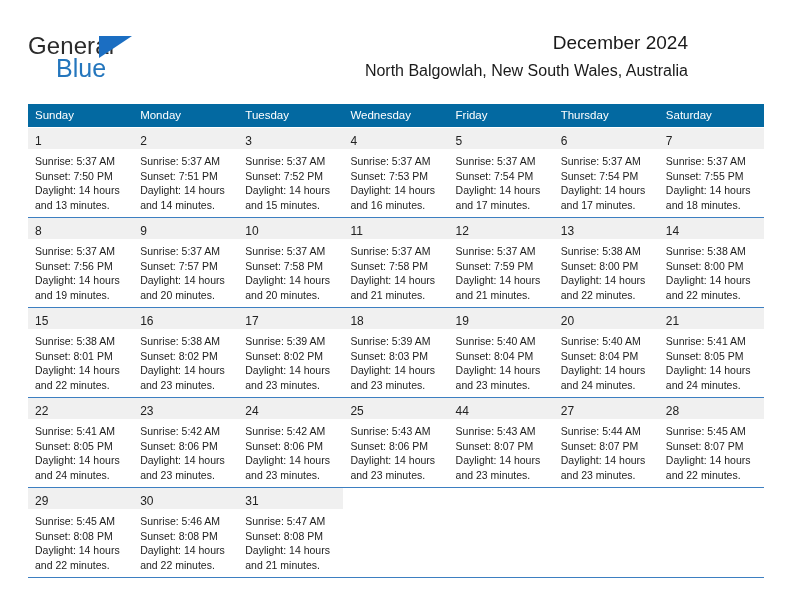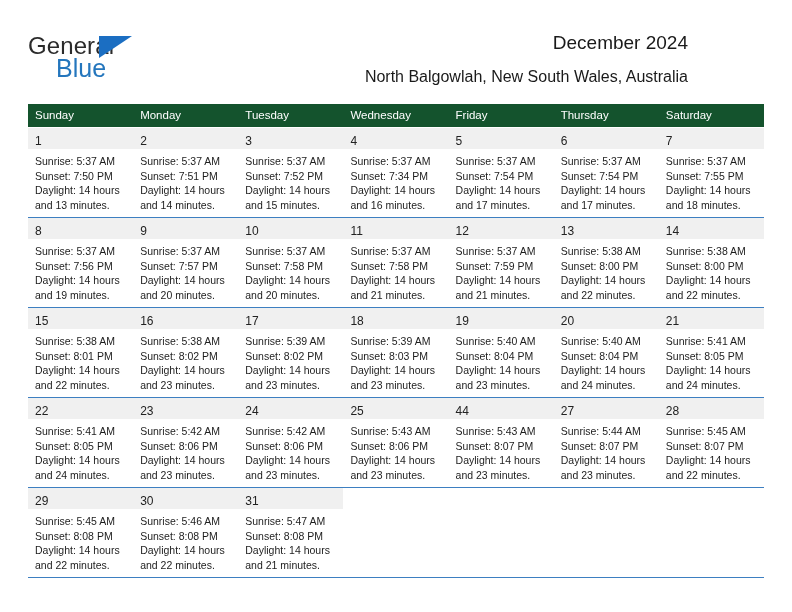--- a/index.html
+++ b/index.html
@@ -72,35 +72,34 @@
   .month-title {
     font-size: 19px;
     color: #1a1a1a;
     line-height: 34px;
     white-space: nowrap;
   }
   .location-title {
     font-size: 16px;
     color: #1a1a1a;
     line-height: 22px;
-    margin-top: 6px;
     white-space: nowrap;
   }
 
   
   .calendar {
     position: absolute;
     left: 28px;
     top: 104px;
     width: 736px;
   }
   .weekdays {
     display: flex;
     width: 100%;
-    background: #14532d;
+    background: #0369a1;
   }
   .weekday {
     flex: 1 1 0;
     box-sizing: border-box;
     padding: 4px 0 5px 7px;
     font-size: 11.5px;
     color: #ffffff;
     line-height: 14px;
   }
 
@@ -202,21 +201,21 @@
               <div class="line">Sunrise: 5:37 AM</div>
               <div class="line">Sunset: 7:52 PM</div>
               <div class="line">Daylight: 14 hours</div>
               <div class="line">and 15 minutes.</div>
             </div>
           </div>
           <div class="day">
             <div class="daynum-band"><span class="daynum">4</span></div>
             <div class="lines">
               <div class="line">Sunrise: 5:37 AM</div>
-              <div class="line">Sunset: 7:34 PM</div>
+              <div class="line">Sunset: 7:53 PM</div>
               <div class="line">Daylight: 14 hours</div>
               <div class="line">and 16 minutes.</div>
             </div>
           </div>
           <div class="day">
             <div class="daynum-band"><span class="daynum">5</span></div>
             <div class="lines">
               <div class="line">Sunrise: 5:37 AM</div>
               <div class="line">Sunset: 7:54 PM</div>
               <div class="line">Daylight: 14 hours</div>

